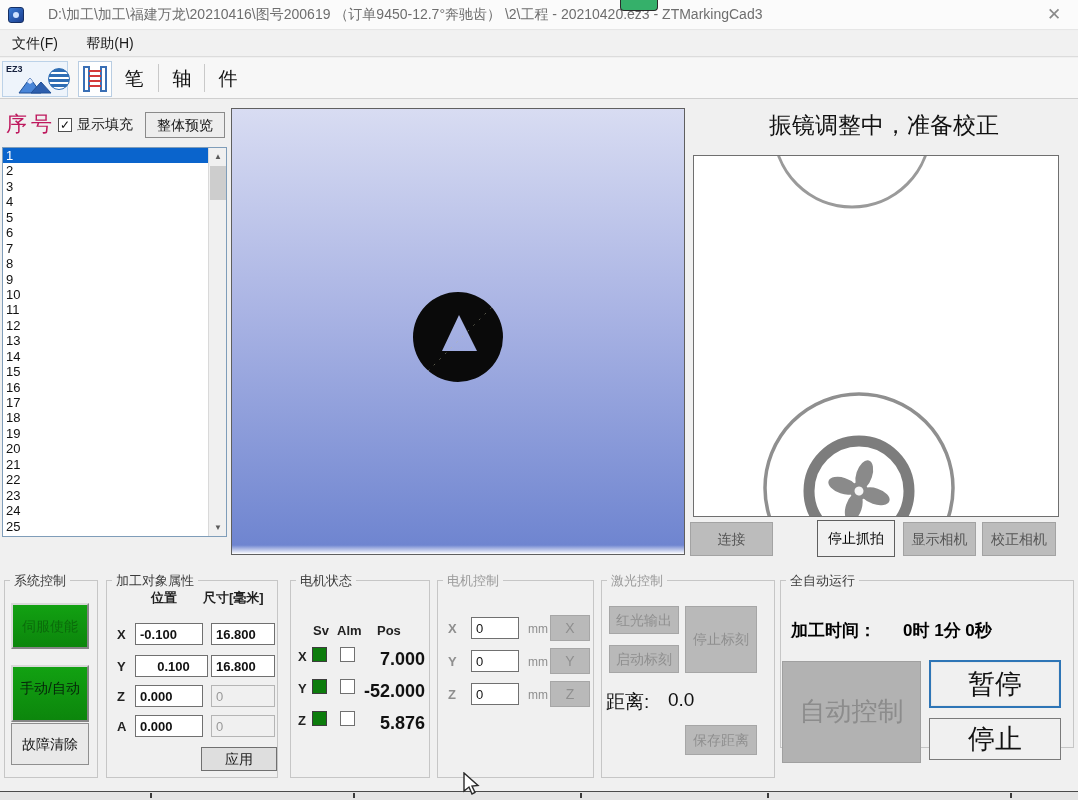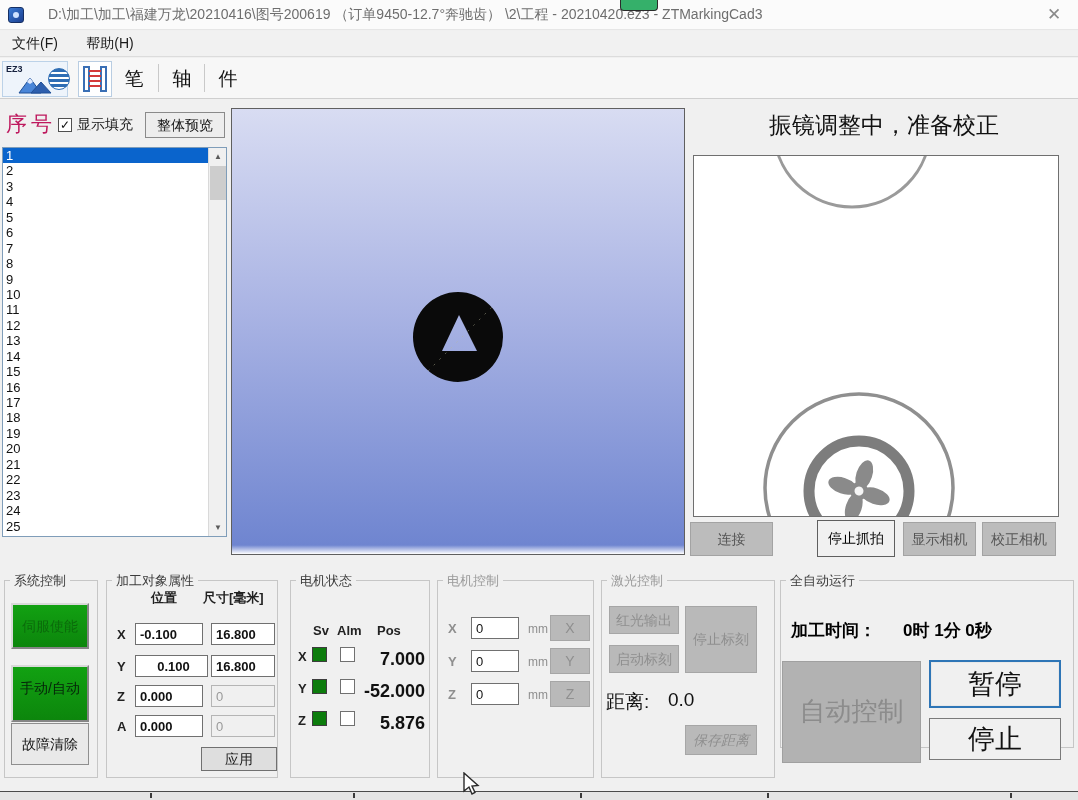--- a/index.html
+++ b/index.html
@@ -274,21 +274,21 @@
   <div class="btn dis-btn" style="left:112px;top:100px;width:40px;height:26px;line-height:24px;">Z</div>
 </div>
 
 <div class="gbox" style="left:601px;top:580px;width:174px;height:198px;">
   <span class="gtitle dim">激光控制</span>
   <div class="btn dis-btn" style="left:7px;top:25px;width:70px;height:28px;line-height:26px;">红光输出</div>
   <div class="btn dis-btn" style="left:7px;top:64px;width:70px;height:28px;line-height:26px;">启动标刻</div>
   <div class="btn dis-btn" style="left:83px;top:25px;width:72px;height:67px;line-height:64px;">停止标刻</div>
   <span class="dist-label" style="left:4px;top:108px;">距离:</span>
   <span class="dist-label" style="left:66px;top:108px;">0.0</span>
-  <div class="btn dis-btn" style="left:83px;top:144px;width:72px;height:30px;line-height:28px;font-style:italic;">保存距离</div>
+  <div class="btn dis-btn" style="left:83px;top:144px;width:72px;height:30px;line-height:28px;">保存距离</div>
 </div>
 
 <div class="gbox" style="left:780px;top:580px;width:294px;height:168px;">
   <span class="gtitle">全自动运行</span>
   <span style="position:absolute;left:10px;top:38px;font-size:17px;font-weight:600;color:#000;">加工时间：</span>
   <span style="position:absolute;left:122px;top:38px;font-size:17px;font-weight:600;color:#000;">0时 1分 0秒</span>
   <div class="btn" style="left:1px;top:80px;width:139px;height:102px;line-height:98px;font-size:26px;background:#b2b2b2;border:1px solid #a0a0a0;color:#8c8c8c;">自动控制</div>
   <div class="big-btn focus-blue" style="left:148px;top:79px;width:132px;height:48px;line-height:44px;font-size:27px;">暂停</div>
   <div class="big-btn plain-border" style="left:148px;top:137px;width:132px;height:42px;line-height:40px;font-size:27px;">停止</div>
 </div>

